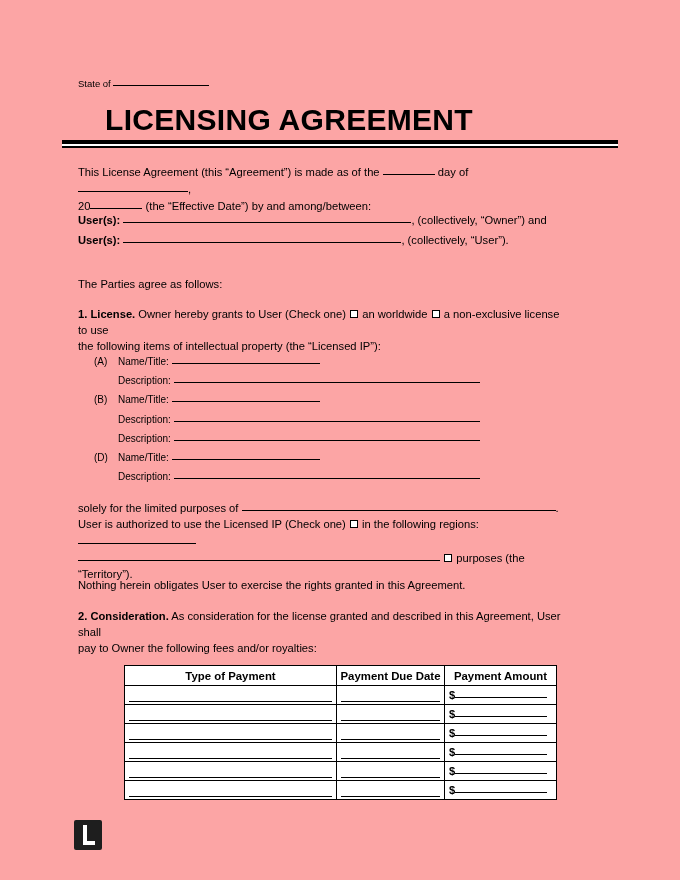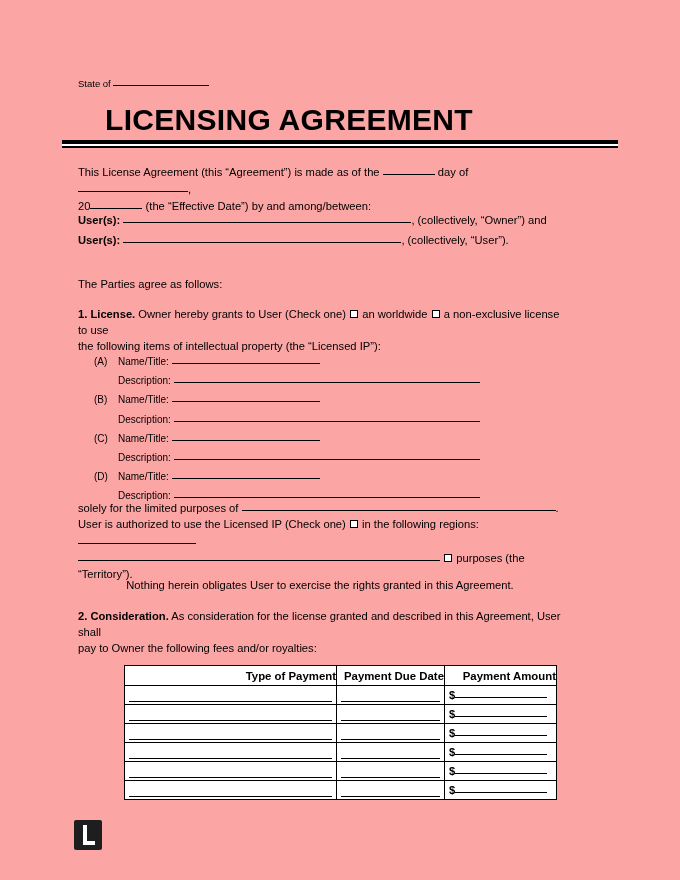--- a/index.html
+++ b/index.html
@@ -81,21 +81,21 @@
     width: 484px;
     font-size: 11.2px;
     line-height: 16px;
   }
   .b-intro   { top: 163px; }
   .b-owner   { top: 211px; }
   .b-user    { top: 231px; }
   .b-parties { top: 276px; }
   .b-license { top: 306px; }
   .b-solely  { top: 499px; width: 500px; }
-  .b-nothing { top: 577px; text-align: center; }
+  .b-nothing { top: 577px; }
   .b-consid  { top: 608px; }
 
   b, .bold { font-weight: bold; }
 
   .u {
     display: inline-block;
     border-bottom: 1.1px solid #000;
     vertical-align: 1px;
     height: 11px;
   }
@@ -155,21 +155,21 @@
   .pay-table th,
   .pay-table td {
     border: 1.3px solid #000;
     padding: 0;
     height: 18px;
     vertical-align: middle;
     background: #fff;
   }
   .pay-table th {
     font-weight: bold;
-    text-align: right;
+    text-align: center;
     font-size: 11.4px;
     height: 19px;
   }
   .col-type   { width: 212px; }
   .col-due    { width: 108px; }
   .col-amount { width: 112px; }
 
   .cell-fill {
     display: block;
     margin: 0 4px;
@@ -278,23 +278,20 @@
       <span class="ip-indent"></span><span>Description:</span> <span class="u u-desc"></span>
     </div>
 
     <div class="ip-row">
       <span class="ip-letter">(B)</span><span class="ip-label-name">Name/Title:</span> <span class="u u-name"></span>
     </div>
     <div class="ip-row">
       <span class="ip-indent"></span><span>Description:</span> <span class="u u-desc"></span>
     </div>
 
-    <div class="ip-row">
-      <span class="ip-letter">(C)</span><span class="ip-label-name">Name/Title:</span> <span class="u u-name"></span>
-    </div>
     <div class="ip-row">
       <span class="ip-indent"></span><span>Description:</span> <span class="u u-desc"></span>
     </div>
 
     <div class="ip-row">
       <span class="ip-letter">(D)</span><span class="ip-label-name">Name/Title:</span> <span class="u u-name"></span>
     </div>
     <div class="ip-row">
       <span class="ip-indent"></span><span>Description:</span> <span class="u u-desc"></span>
     </div>

